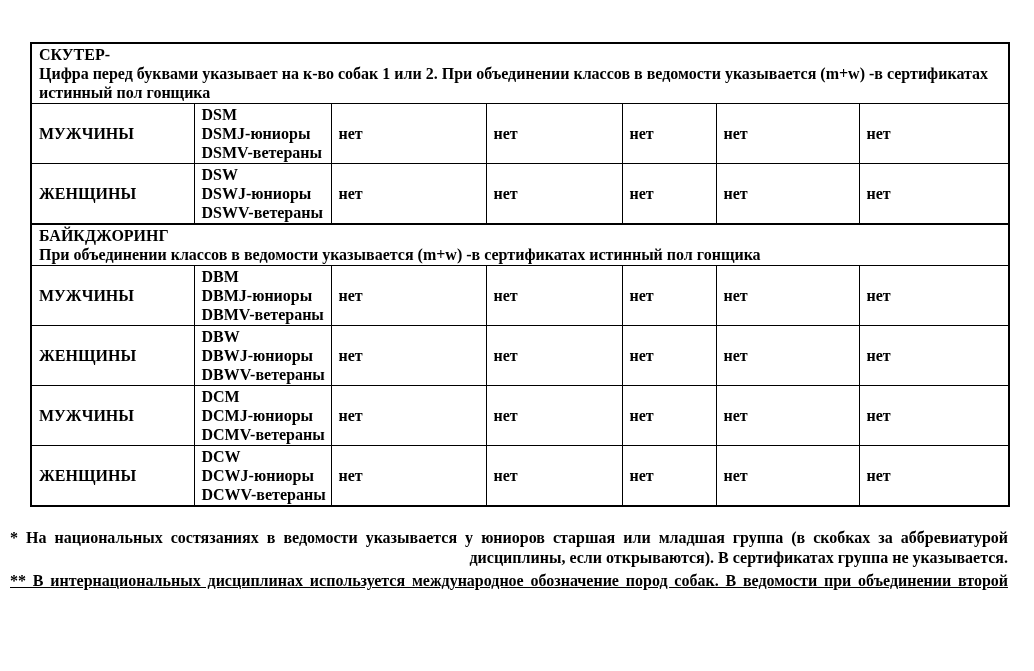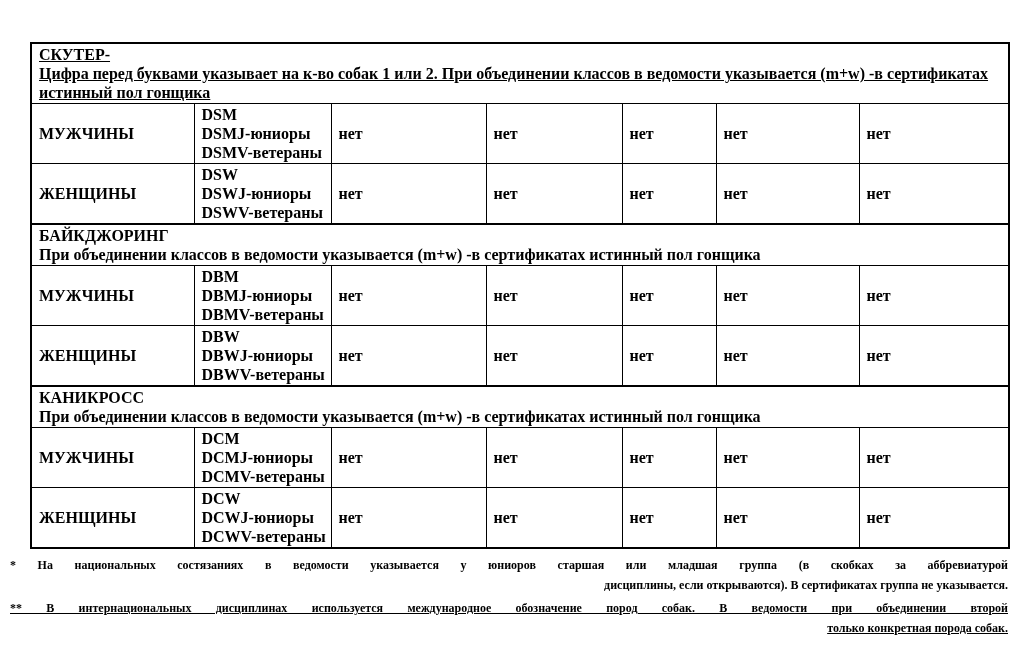--- a/index.html
+++ b/index.html
@@ -33,31 +33,31 @@
     padding: 1px 7px;
     font-size: 16px;
     line-height: 19px;
     vertical-align: middle;
     overflow: hidden;
   }
   tr.sec td {
     vertical-align: top;
     height: 38px;
   }
-  tr.sec.first td { height: 57px; text-decoration: underline; }
+  tr.sec.first td { height: 57px; }
   tr.thick-top td { border-top: 2px solid #000000; margin-left: 24px; }
   tr.row td { height: 57px; }
   td.codes { vertical-align: middle; }
   td.codes div { white-space: nowrap; }
   .footnotes {
     position: absolute;
     left: 10px;
-    top: 555px;
+    top: 528px;
     width: 998px;
-    font-size: 12px;
+    font-size: 16px;
     line-height: 20px;
   }
   .fn-line { text-align: right; }
   .fn-line.stretch {
     text-align: justify;
     text-align-last: justify;
   }
   .fn2 { margin-top: 3px; text-decoration: underline; }
 </style>
 </head>
@@ -136,26 +136,20 @@
           <div>DBWJ-юниоры</div>
           <div>DBWV-ветераны</div>
         </td>
         <td>нет</td>
         <td>нет</td>
         <td>нет</td>
         <td>нет</td>
         <td>нет</td>
       </tr>
 
-      <tr class="sec thick-top">
-        <td colspan="7">
-          <div class="sec-title">КАНИКРОСС</div>
-          <div class="sec-note">При объединении классов в ведомости указывается (m+w) -в сертификатах истинный пол гонщика</div>
-        </td>
-      </tr>
       <tr class="row">
         <td>МУЖЧИНЫ</td>
         <td class="codes">
           <div>DCM</div>
           <div>DCMJ-юниоры</div>
           <div>DCMV-ветераны</div>
         </td>
         <td>нет</td>
         <td>нет</td>
         <td>нет</td>
@@ -179,17 +173,16 @@
     </tbody>
   </table>
 
   <div class="footnotes">
     <div class="fn">
       <div class="fn-line stretch">* На национальных состязаниях в ведомости указывается у юниоров старшая или младшая группа (в скобках за аббревиатурой</div>
       <div class="fn-line">дисциплины, если открываются). В сертификатах группа не указывается.</div>
     </div>
     <div class="fn fn2">
       <div class="fn-line stretch">** В интернациональных дисциплинах используется международное обозначение пород собак. В ведомости при объединении второй</div>
-      <div class="fn-line">только конкретная порода собак.</div>
     </div>
   </div>
 
 </div>
 
 </body></html>

